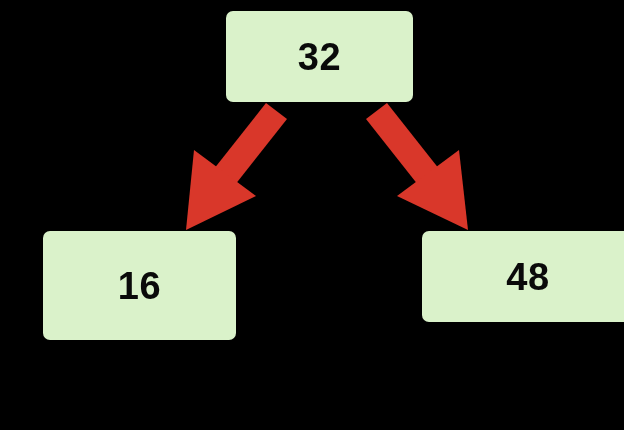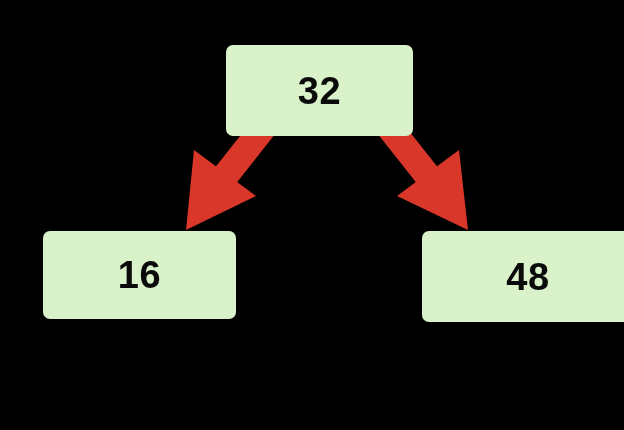--- a/index.html
+++ b/index.html
@@ -39,27 +39,26 @@
     color: #0a0a0a;
     letter-spacing: 0.5px;
     line-height: 1;
     user-select: none;
   }
   #node-root {
     left: 226px;
     top: 11px;
     width: 187px;
     height: 91px;
-    margin-top: 34px;
   }
   #node-left {
     left: 43px;
     top: 231px;
     width: 193px;
-    height: 88px;
+    height: 109px;
   }
   #node-right {
     left: 422px;
     top: 231px;
     width: 212px;
     height: 91px;
   }
 </style>
 </head>
 <body>

